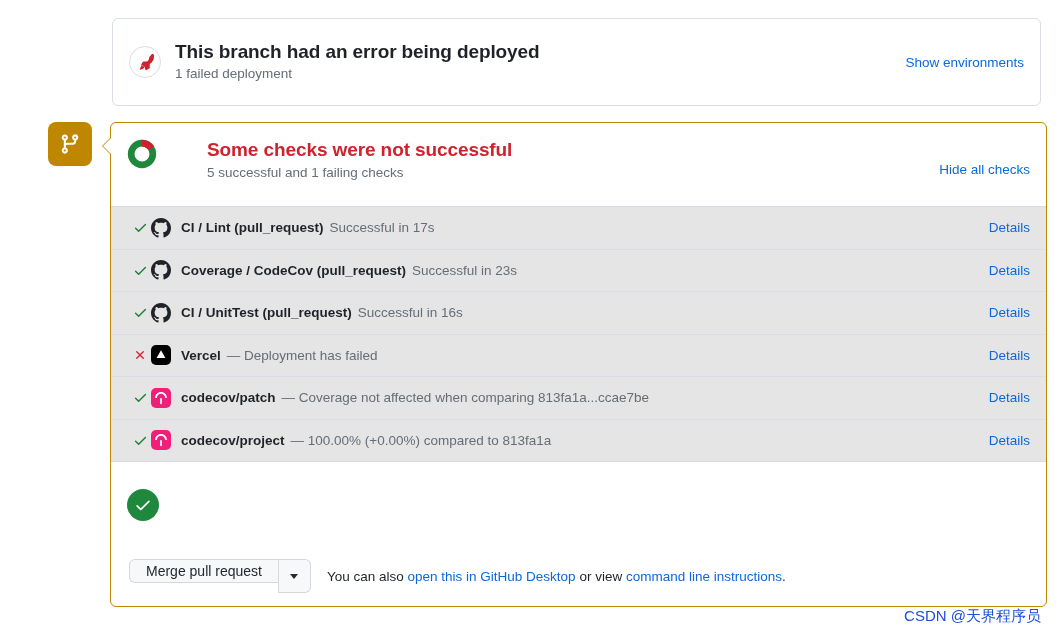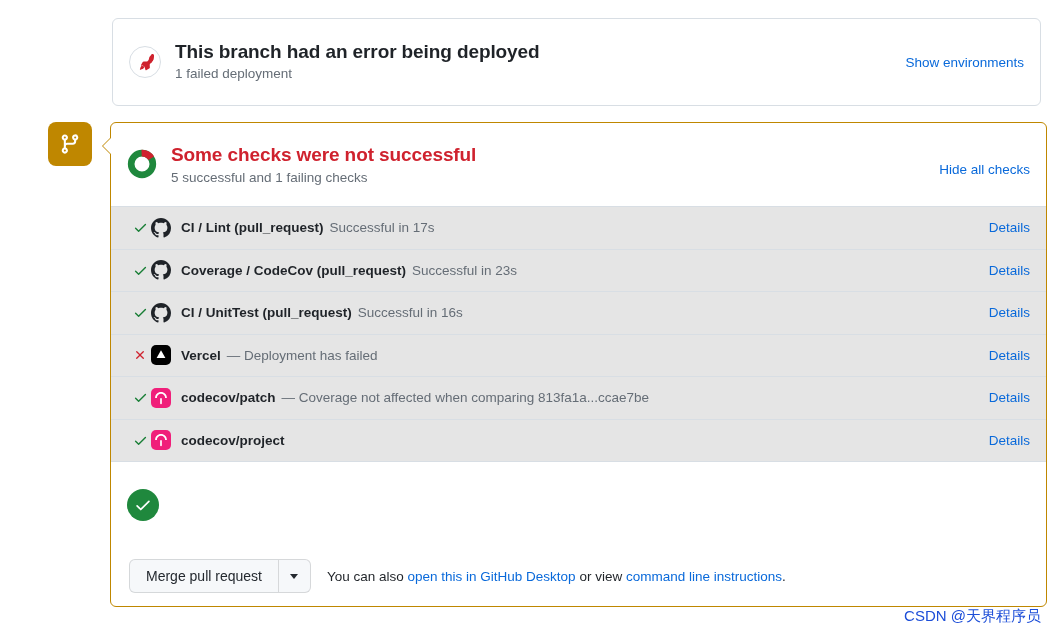--- a/index.html
+++ b/index.html
@@ -62,21 +62,21 @@
 
   
   .timeline-badge {
     position:absolute; left:48px; top:122px; width:44px; height:44px;
     border-radius:8px; background:#bf8700;
     display:flex; align-items:center; justify-content:center;
   }
 
   
   .checks-head {
-    display:flex; align-items:center; padding:16px 16px 14px 16px; height:83px;
+    display:flex; padding:16px 16px 14px 16px; height:83px;gap:36px;
   }
   .donut { flex:0 0 auto; margin-right:14px; }
   .checks-texts { display:flex; flex-direction:column; gap:3px; }
   .checks-title {
     font-size:19px; font-weight:700; color:#cf222e; letter-spacing:-0.1px;
     line-height:22px;
   }
   .checks-sub { font-size:13.5px; color:#656d76; line-height:18px; }
   .checks-link {
     margin-left:auto; font-size:13.5px; color:#0969da; cursor:pointer;
@@ -113,21 +113,21 @@
   .conflict-title {
     font-size:19px; font-weight:700; color:#1f2328; letter-spacing:-0.1px;
     line-height:22px;
   }
   .conflict-sub { font-size:13.5px; color:#656d76; line-height:18px; }
 
   
   .merge-row { display:flex; align-items:center; padding:0 16px 0 18px; height:62px; }
   .merge-btn-group { display:flex; flex:0 0 auto; }
   .merge-btn {
-    height:34px; padding:0 16px; background:#f6f8fa;
+    height:24px; padding:0 16px; background:#f6f8fa;
     border:1px solid rgba(31,35,40,.15); border-right:none;
     border-radius:6px 0 0 6px; font-size:14px; color:#24292f;
     font-family:"Liberation Sans", sans-serif; cursor:pointer;
     display:flex; align-items:center;
   }
   .merge-caret {
     width:33px; height:34px; background:#f6f8fa;
     border:1px solid rgba(31,35,40,.15); border-radius:0 6px 6px 0;
     cursor:pointer; display:flex; align-items:center; justify-content:center;
   }
@@ -282,20 +282,21 @@
             </svg>
         </span>
         <span class="app-ico">
           <svg width="20" height="20" viewBox="0 0 20 20" aria-hidden="true">
             <rect x="0" y="0" width="20" height="20" rx="5" fill="#F01F7A"></rect>
             <path d="M10 4.1c-3.25 0-5.9 2.6-5.9 5.85h1.75c0-2.3 1.86-4.15 4.15-4.15s4.15 1.85 4.15 4.15H15.9C15.9 6.7 13.25 4.1 10 4.1Z" fill="#ffffff"></path>
             <path d="M9.15 10.25v5.1a.85.85 0 0 0 1.7 0v-5.1Z" fill="#ffffff"></path>
           </svg>
         </span>
         <span class="ctx-name">codecov/project</span>
+        <span class="ctx-desc">— 100.00% (+0.00%) compared to 813fa1a</span>
         <span class="row-details">Details</span>
       </div>
 
     </div>
 
     <div class="conflict-sec">
       <div class="green-circle">
         <svg width="18" height="18" viewBox="0 0 16 16" fill="#ffffff">
             <path d="M13.78 4.22a.75.75 0 0 1 0 1.06l-7.25 7.25a.75.75 0 0 1-1.06 0L2.22 9.28a.751.751 0 0 1 .018-1.042.751.751 0 0 1 1.042-.018L6 10.94l6.72-6.72a.75.75 0 0 1 1.06 0Z"></path>
           </svg>

